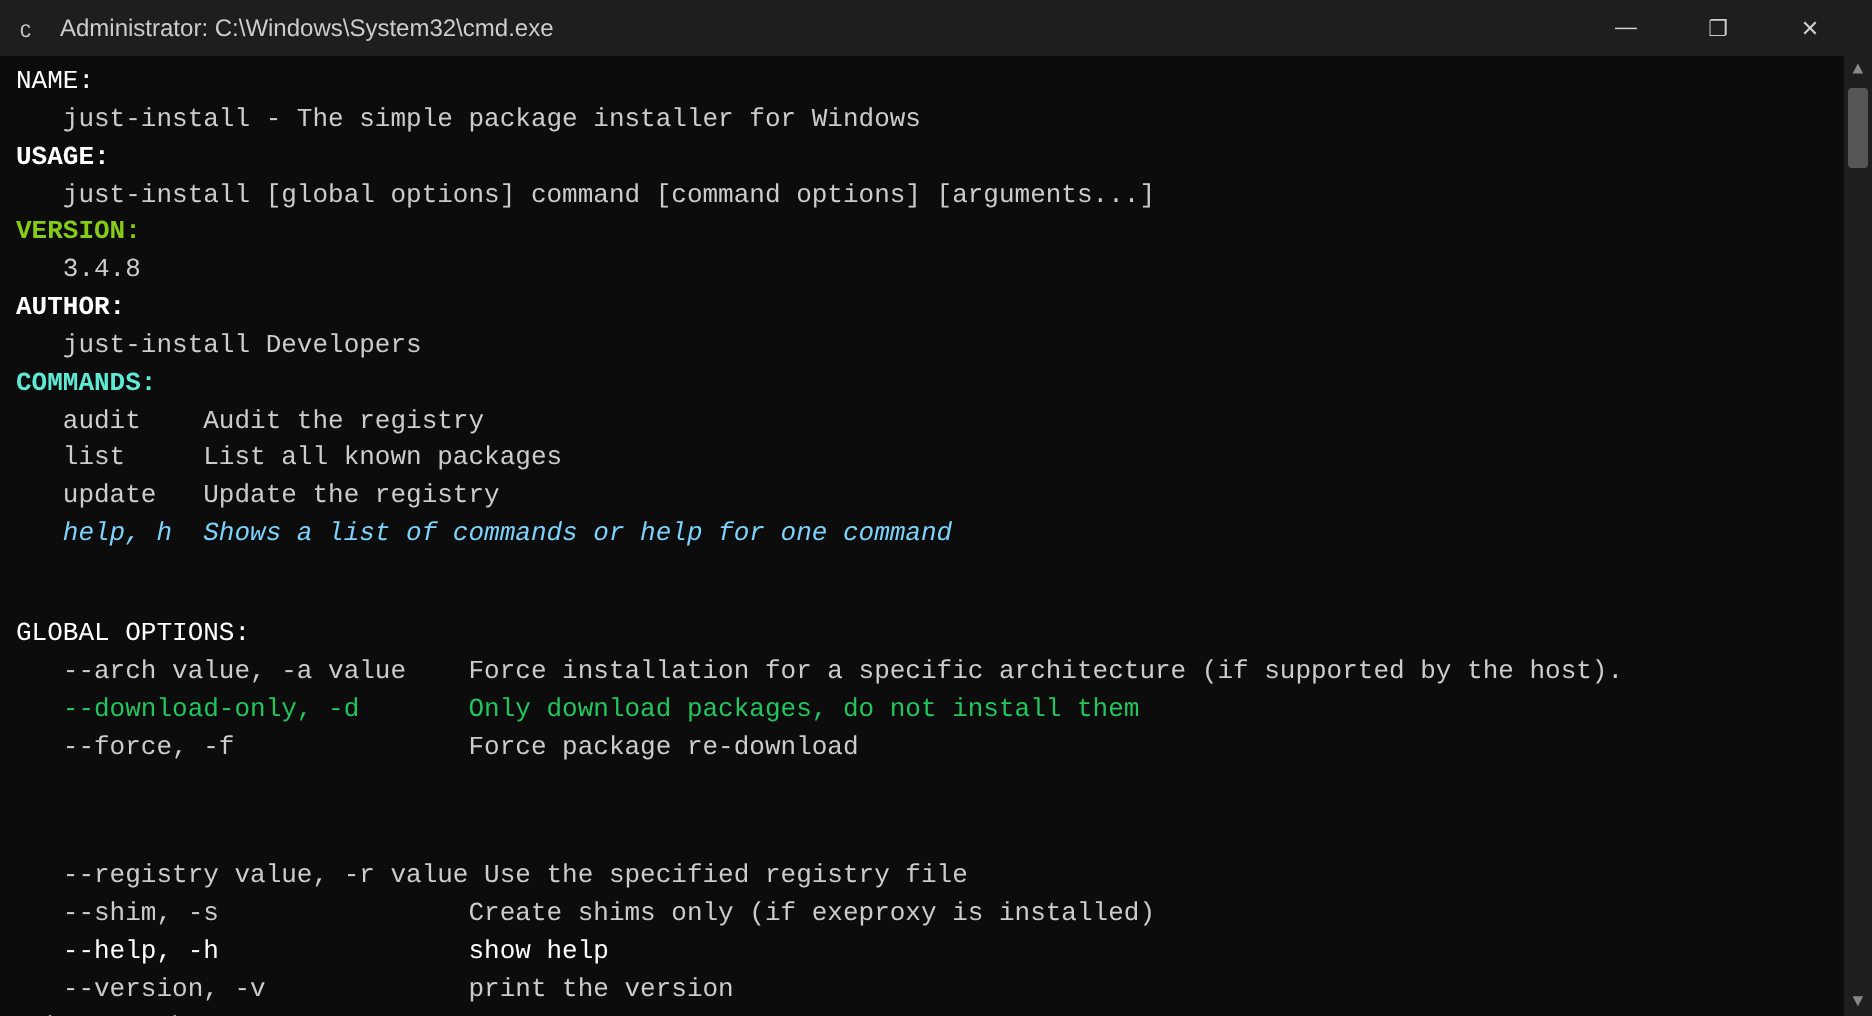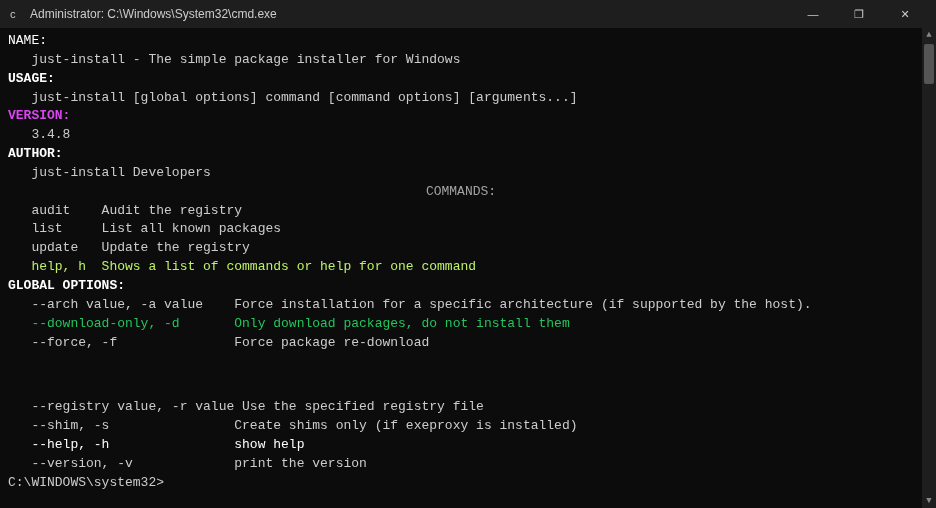--- a/index.html
+++ b/index.html
@@ -152,33 +152,33 @@
     </div>
   </div>
   <div class="content-area">
     <div class="terminal" id="terminal-output">
     <span class="line" style="color: rgb(255, 255, 255); font-weight: normal;">NAME:</span>
         <span class="line" style="color: rgb(204, 204, 204);">   just-install - The simple package installer for Windows</span>
         <span class="line" style="color: rgb(204, 204, 204);"></span>
         <span class="line" style="color: rgb(255, 255, 255); font-weight: bold;">USAGE:</span>
         <span class="line" style="color: rgb(204, 204, 204);">   just-install [global options] command [command options] [arguments...]</span>
         <span class="line" style="color: rgb(204, 204, 204);"></span>
-        <span class="line" style="color: #d946ef; font-weight: bold;">VERSION:</span>
+        <span class="line" style="color: #84cc16; font-weight: bold;">VERSION:</span>
         <span class="line" style="color: rgb(204, 204, 204);">   3.4.8</span>
         <span class="line" style="color: rgb(204, 204, 204);"></span>
         <span class="line" style="color: rgb(255, 255, 255); font-weight: bold;">AUTHOR:</span>
         <span class="line" style="color: rgb(204, 204, 204);">   just-install Developers</span>
         <span class="line" style="color: rgb(204, 204, 204);"></span>
-        <span class="line" style="color: #a3a3a3; font-weight: normal; text-align: center;">COMMANDS:</span>
+        <span class="line" style="color: #5eead4; font-weight: bold;">COMMANDS:</span>
         <span class="line" style="color: rgb(204, 204, 204);">   audit    Audit the registry</span>
         <span class="line" style="color: rgb(204, 204, 204);">   list     List all known packages</span>
         <span class="line" style="color: rgb(204, 204, 204);">   update   Update the registry</span>
-        <span class="line" style="color: #bef264;">   help, h  Shows a list of commands or help for one command</span>
+        <span class="line" style="color: #7dd3fc; font-style: italic;">   help, h  Shows a list of commands or help for one command</span>
         <span class="line" style="color: rgb(204, 204, 204);"></span>
-        <span class="line" style="color: rgb(255, 255, 255); font-weight: bold;">GLOBAL OPTIONS:</span>
+        <span class="line" style="color: rgb(255, 255, 255); font-weight: normal; margin-top: 31px;">GLOBAL OPTIONS:</span>
         <span class="line" style="color: rgb(204, 204, 204);">   --arch value, -a value    Force installation for a specific architecture (if supported by the host).</span>
         <span class="line" style="color: #22c55e;">   --download-only, -d       Only download packages, do not install them</span>
         <span class="line" style="color: rgb(204, 204, 204);">   --force, -f               Force package re-download</span>
         <span class="line" style="color: rgb(204, 204, 204); margin-top: 46px;">   --registry value, -r value Use the specified registry file</span>
         <span class="line" style="color: rgb(204, 204, 204);">   --shim, -s                Create shims only (if exeproxy is installed)</span>
         <span class="line" style="color: #ffffff;">   --help, -h                show help</span>
         <span class="line" style="color: rgb(204, 204, 204);">   --version, -v             print the version</span>
         <span class="line" style="color: rgb(204, 204, 204);"></span>
         <span class="line" style="color: rgb(204, 204, 204);">C:\WINDOWS\system32&gt;</span>
       </div>

